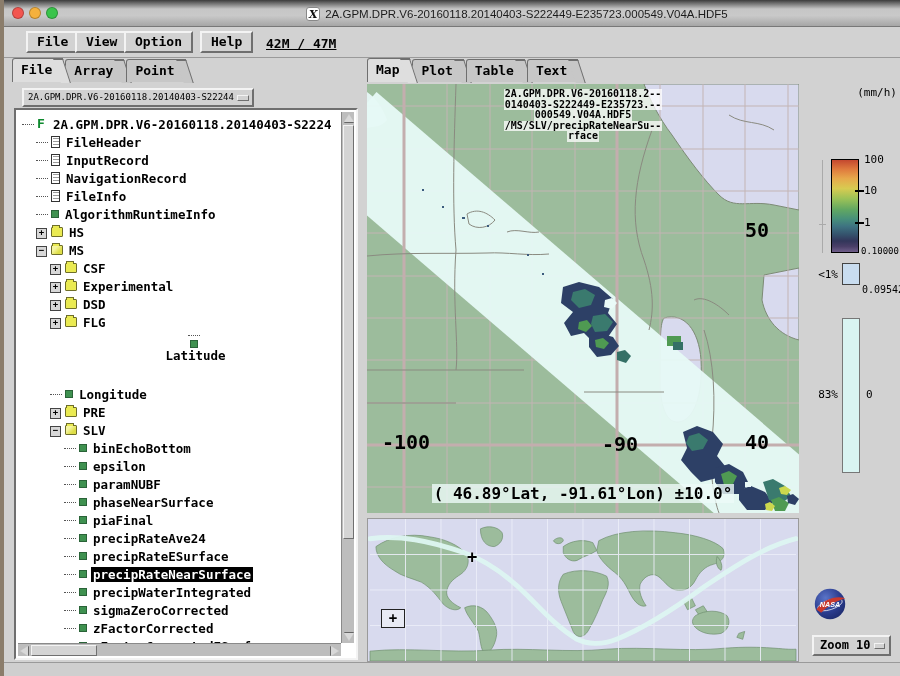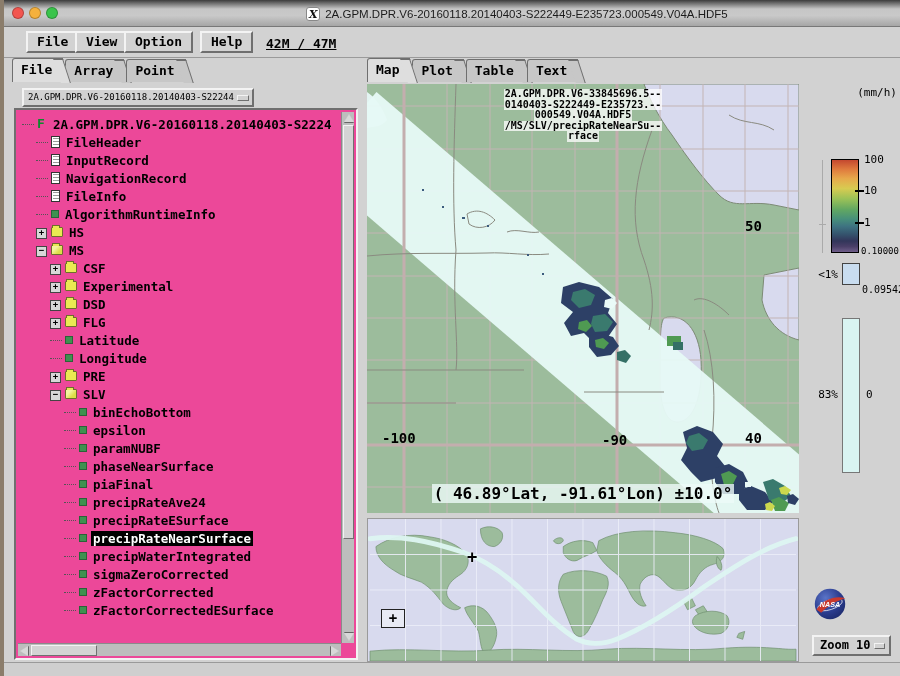--- a/index.html
+++ b/index.html
@@ -43,21 +43,21 @@
   
   #left-tabs { left:8px; top:0; }
   #file-dropdown { position:absolute; left:18px; top:30px; width:232px; height:19px; background:#d2d2d2;
     border-top:2px solid #f3f3f3; border-left:2px solid #f3f3f3;
     border-right:2px solid #6f6f6f; border-bottom:2px solid #6f6f6f;
     font:9px "DejaVu Sans Mono",monospace; line-height:15px; padding:0 4px; white-space:nowrap; overflow:hidden; }
   #file-dropdown .dash { position:absolute; right:3px; top:5px; width:12px; height:6px; background:#d2d2d2;
     border-top:1px solid #f3f3f3; border-left:1px solid #f3f3f3; border-right:1px solid #6f6f6f; border-bottom:1px solid #6f6f6f; }
   #tree-frame { position:absolute; left:10px; top:50px; width:344px; height:552px;
     border-top:2px solid #6f6f6f; border-left:2px solid #6f6f6f;
-    border-right:2px solid #f3f3f3; border-bottom:2px solid #f3f3f3; background:#ec4899; }
+    border-right:2px solid #f3f3f3; border-bottom:2px solid #f3f3f3; background:#ffffff; }
   #tree-view { position:absolute; left:2px; top:2px; right:15px; bottom:15px; overflow:hidden; padding-top:3px; }
   .trow { height:18px; display:flex; align-items:center; white-space:nowrap;
     font:bold 12.5px "DejaVu Sans Mono",monospace; color:#000; }
   .exp { width:13px; height:9px; margin-right:2px; flex:none; position:relative; }
   .exp::before { content:""; position:absolute; left:0; top:4px; width:12px; border-top:1px dotted #555; }
   .exp-plus::before,.exp-minus::before { content:"+"; position:absolute; left:0; top:0; width:9px; height:9px;
     background:#d8d8d8; border:1px solid #444; font:bold 9px "DejaVu Sans Mono",monospace;
     line-height:7px; text-align:center; }
   .exp-minus::before { content:"−"; }
   .tico { flex:none; margin-right:4px; position:relative; }
@@ -86,21 +86,21 @@
   .arr-down  { left:2px; bottom:2px; border-left:5px solid transparent; border-right:5px solid transparent; border-top:8px solid #d8d8d8; filter:drop-shadow(0 -1px 0 #666); }
   .arr-left  { left:2px; top:2px;    border-top:5px solid transparent; border-bottom:5px solid transparent; border-right:8px solid #d8d8d8; filter:drop-shadow(1px 0 0 #666); }
   .arr-right { right:2px; top:2px;   border-top:5px solid transparent; border-bottom:5px solid transparent; border-left:8px solid #d8d8d8; filter:drop-shadow(-1px 0 0 #666); }
   
   #right-tabs { left:363px; top:0; }
   #map-box { position:absolute; left:363px; top:26px; width:432px; height:429px; background:#9cbc9c; overflow:hidden; }
   #map-box svg { display:block; }
   .map-overlay { position:absolute; font-weight:bold; color:#000; }
   #map-title { left:0; top:5px; width:100%; text-align:center; font-size:10px; line-height:10.5px; }
   #map-title span { display:inline-block; background:rgba(255,255,255,.75); padding:0 1px; }
-  .geo-lbl { font-size:14px; }
+  .geo-lbl { font-size:20px; }
   #lbl-lat50 { left:378px; top:134px; } #lbl-lat40 { left:378px; top:346px; }
   #lbl-lon100 { left:15px; top:346px; } #lbl-lon90 { left:235px; top:348px; }
   #map-status { left:0; top:400px; width:100%; text-align:center; font-size:16px; }
   #map-status span { background:rgba(236,250,248,.8); padding:0 2px; }
   
   #cbar-unit { position:absolute; left:795px; top:28px; width:98px; text-align:right; font:11px "DejaVu Sans Mono",monospace; color:#000; }
   #cbar { position:absolute; left:827px; top:101px; width:28px; height:94px; border:1px solid #000;
     background:linear-gradient(180deg,#c4482f 0%,#df7a3e 10%,#e7a84b 20%,#d7cb51 31%,#9cc257 42%,#61a762 54%,#47907a 64%,#3e7381 72%,#35566f 80%,#32365a 88%,#4a3f68 94%,#6f5e8a 100%); }
   .cbar-tick { position:absolute; font:11px "DejaVu Sans Mono",monospace; color:#000; left:860px; }
   #ct-100 { top:95px; } #ct-10 { top:126px; } #ct-1 { top:158px; } #ct-min { top:188px; font-size:9px; left:857px; }
@@ -234,27 +234,27 @@
             <span class="tico ic-folder"></span>
             <span class="lbl">DSD</span>
           </div>
 
           <div class="trow" style="padding-left: 32px;">
             <span class="exp exp-plus"></span>
             <span class="tico ic-folder"></span>
             <span class="lbl">FLG</span>
           </div>
 
-          <div class="trow" style="padding-left: 32px;">
+          <div class="trow" style="padding-left: 32px; flex-direction: column;">
             <span class="exp"></span>
             <span class="tico ic-ds"></span>
             <span class="lbl">Latitude</span>
           </div>
 
-          <div class="trow" style="padding-left: 32px;">
+          <div class="trow" style="padding-left: 32px; margin-top: 36px;">
             <span class="exp"></span>
             <span class="tico ic-ds"></span>
             <span class="lbl">Longitude</span>
           </div>
 
           <div class="trow" style="padding-left: 32px;">
             <span class="exp exp-plus"></span>
             <span class="tico ic-folder"></span>
             <span class="lbl">PRE</span>
           </div>
@@ -438,21 +438,21 @@
           <path d="M372,406 l12,-4 l14,6 l8,10 l-8,8 l-18,0 l-8,-10 z" fill="#2d4066"></path>
           <path d="M396,398 l10,-3 l12,7 l6,10 l-10,8 l-12,-4 z" fill="#3a7a6e"></path>
           <path d="M404,416 l8,-3 l10,6 l-4,8 l-10,0 z" fill="#4f9a52"></path>
           <path d="M412,404 l6,-2 l6,4 l-4,5 l-6,-1 z" fill="#ccd84e"></path>
           <path d="M398,420 l5,-2 l5,4 l-3,5 l-6,-1 z" fill="#ccd84e"></path>
           <path d="M420,412 l6,-2 l6,5 l-4,6 l-7,-2 z" fill="#2d4066"></path>
           <rect x="378" y="398" width="6" height="5" fill="#eafaf8"></rect>
         </g>
       </svg>
       <div id="map-title" class="map-overlay">
-        <span>2A.GPM.DPR.V6-33845696.5--</span><br>
+        <span>2A.GPM.DPR.V6-20160118.2--</span><br>
         <span>0140403-S222449-E235723.--</span><br>
         <span>000549.V04A.HDF5</span><br>
         <span>/MS/SLV/precipRateNearSu--</span><br>
         <span>rface</span>
       </div>
       <span id="lbl-lat50" class="map-overlay geo-lbl">50</span>
       <span id="lbl-lat40" class="map-overlay geo-lbl">40</span>
       <span id="lbl-lon100" class="map-overlay geo-lbl">-100</span>
       <span id="lbl-lon90" class="map-overlay geo-lbl">-90</span>
       <div id="map-status" class="map-overlay">

